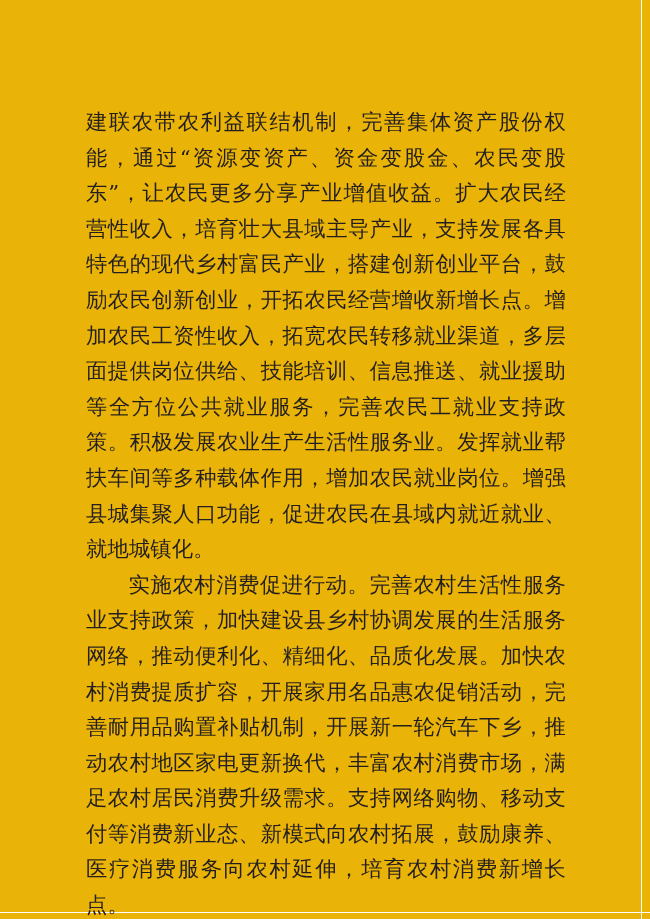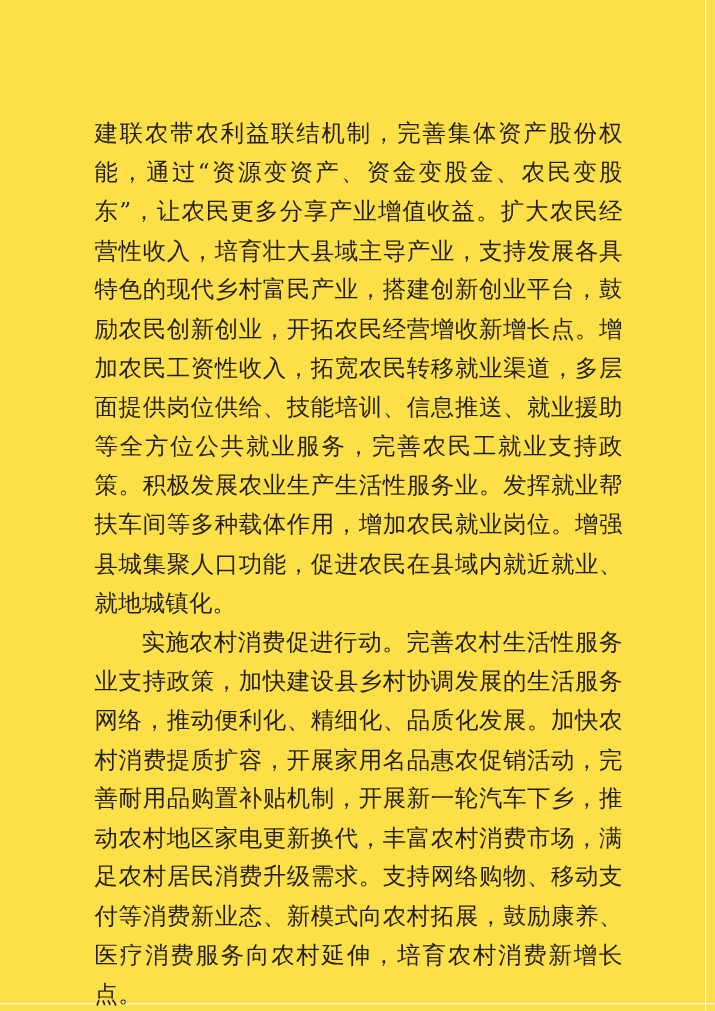--- a/index.html
+++ b/index.html
@@ -7,21 +7,21 @@
     padding: 0;
     background: #ffffff;
   }
   body {
     font-family: "DejaVu Serif", "Liberation Serif", serif;
   }
   #page {
     position: relative;
     width: 650px;
     height: 919px;
-    background: #fde047;
+    background: #eab308;
     overflow: hidden;
     box-sizing: border-box;
   }
   
   #scan-edge-right {
     position: absolute;
     top: 0;
     right: 8px;
     width: 1px;
     height: 919px;

